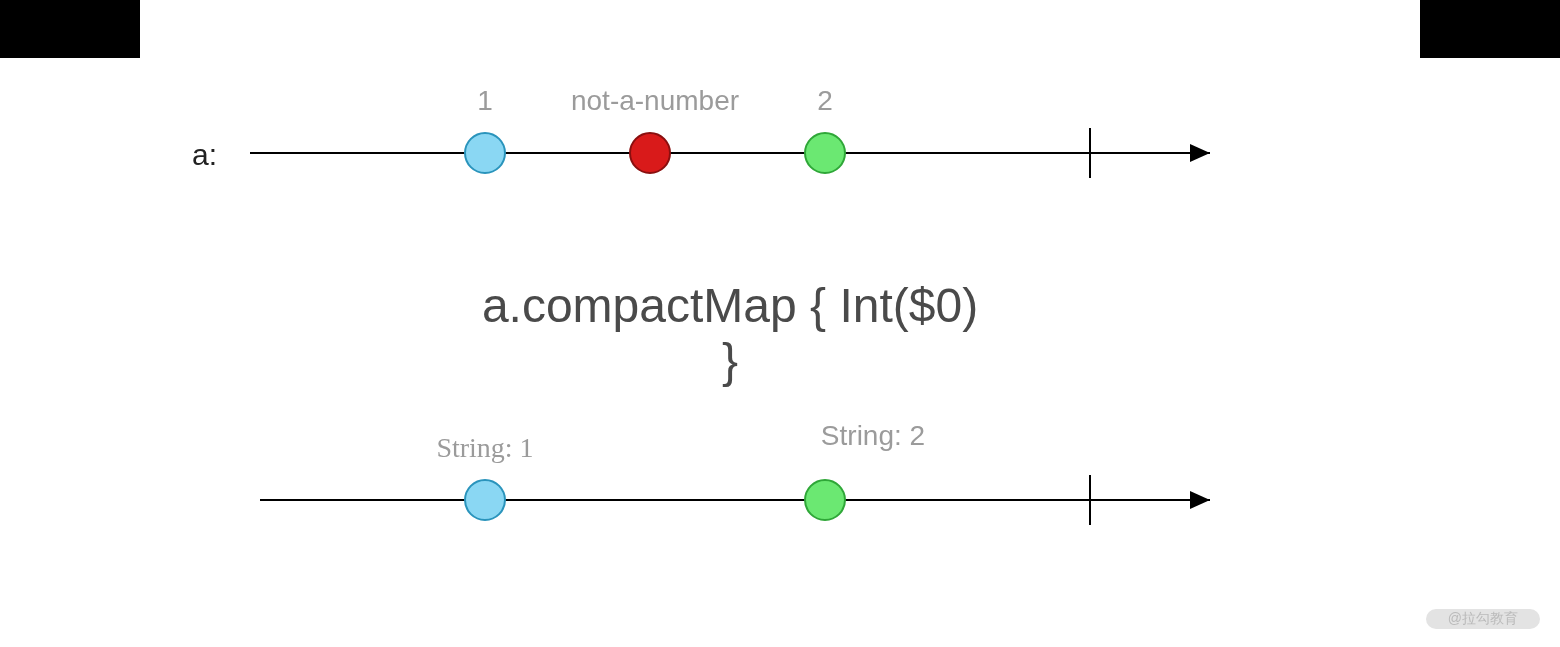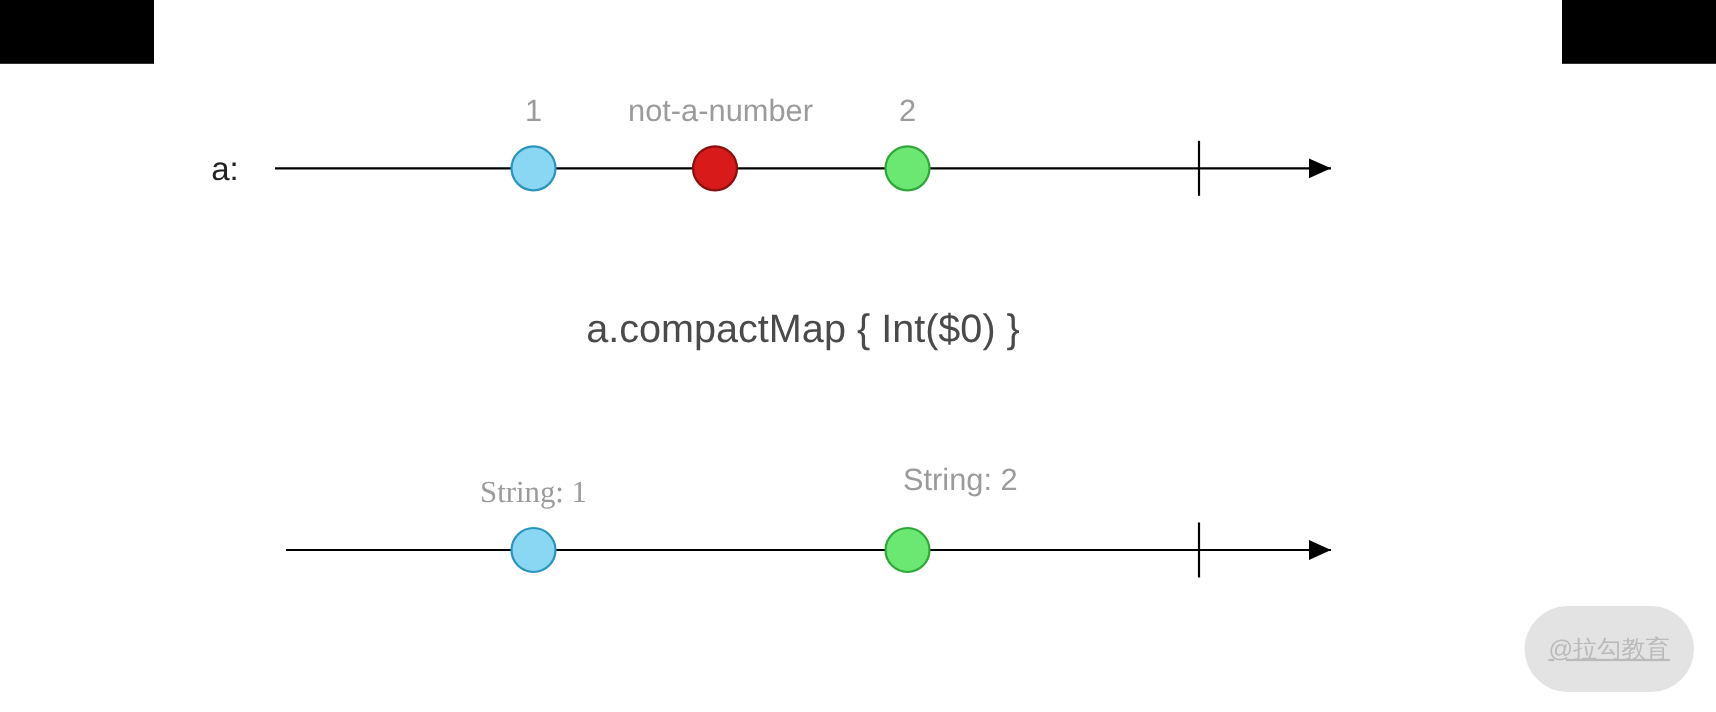--- a/index.html
+++ b/index.html
@@ -25,40 +25,39 @@
     inset: 0;
   }
   .stream-label {
     position: absolute;
     color: #222;
     font-size: 30px;
   }
   .op-label {
     position: absolute;
     color: #4a4a4a;
-    font-size: 36px;
+    font-size: 48px;
     text-align: center;
   }
   .marble-label {
     position: absolute;
     text-align: center;
     color: #9b9b9b;
     font-size: 28px;
     transform: translateX(-50%);
   }
   .watermark {
     position: absolute;
     right: 20px;
     bottom: 18px;
     background: #e3e3e3;
     color: #bababa;
-    font-size: 22px;
-    padding: 24px 22px;
+    font-size: 14px;
+    padding: 1px 22px;
     border-radius: 999px;
-    text-decoration: underline;
   }
 </style>
 </head>
 <body>
 
 <div class="corner left"></div>
 <div class="corner right"></div>
 
 <div class="stage">
 

